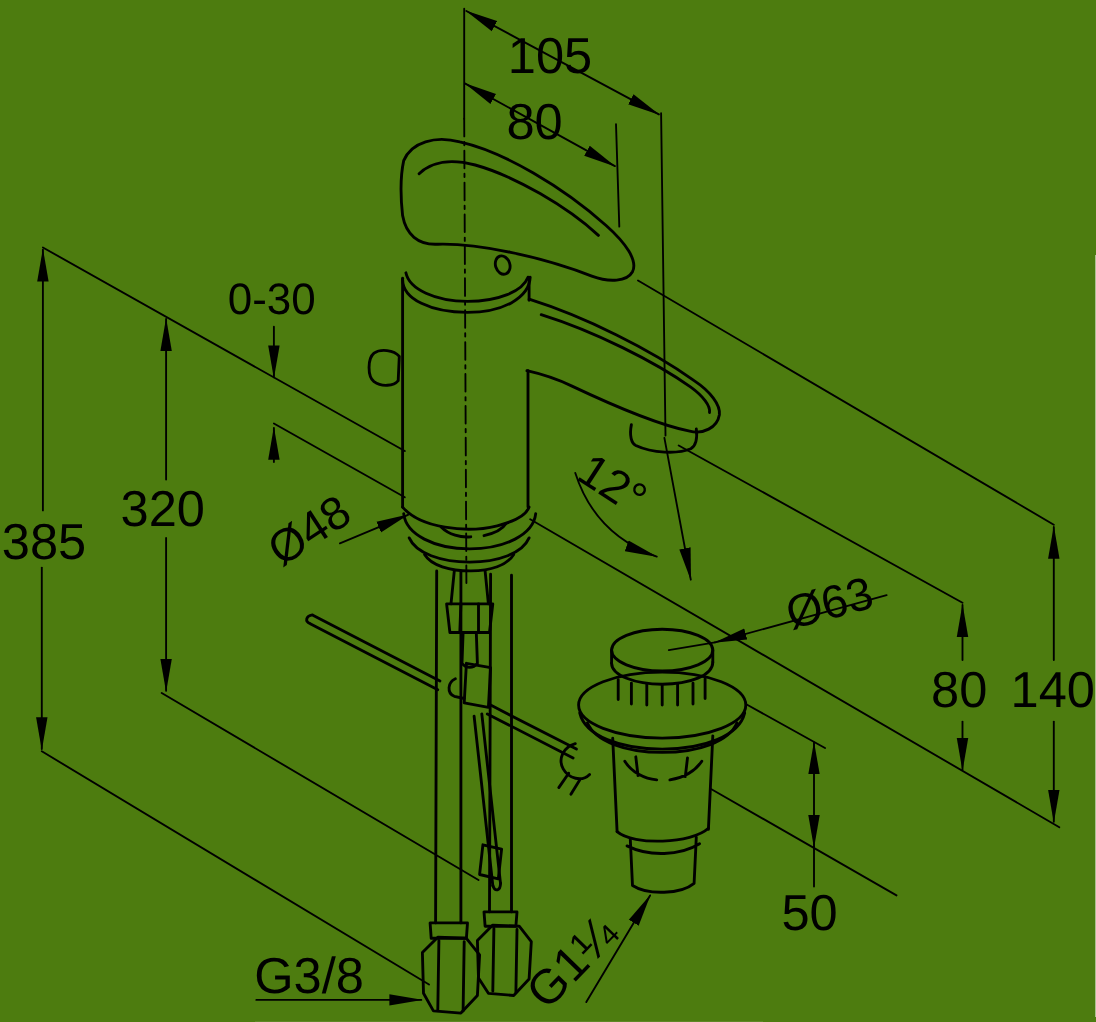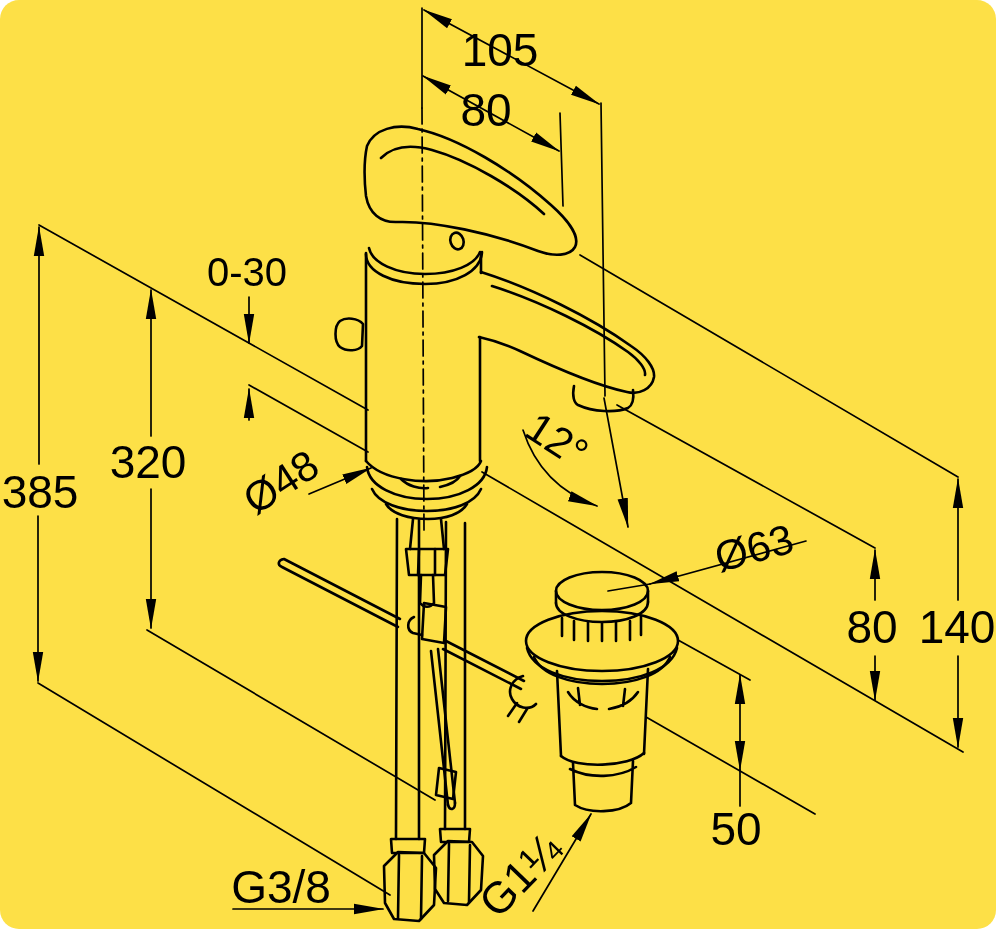--- a/index.html
+++ b/index.html
@@ -1,17 +1,17 @@
 <!DOCTYPE html>
 <html><head>
 <meta charset="utf-8">
 <style>
   html,body{margin:0;padding:0;background:#ffffff;}
-  .sheet{position:relative;width:996px;height:929px;background:#fde047;overflow:hidden;
-         font-family:"Liberation Sans",sans-serif;border-radius:19px;}
+  .sheet{position:relative;width:996px;height:929px;background:#4d7c0f;overflow:hidden;
+         font-family:"Liberation Sans",sans-serif;}
   svg{position:absolute;left:0;top:0;}
   .art{fill:none;stroke:#000;stroke-width:2.6;stroke-linecap:round;stroke-linejoin:round;}
   .thin{fill:none;stroke:#000;stroke-width:1.7;stroke-linecap:round;}
   .dash{stroke-dasharray:16 5 3 5;}
   .lbl{fill:#000;text-anchor:middle;dominant-baseline:central;font-family:"Liberation Sans",sans-serif;}
   .s46{font-size:46px;} .s44{font-size:44px;} .s42{font-size:42px;} .s40{font-size:40px;}
 </style>
 </head>
 <body>
 

